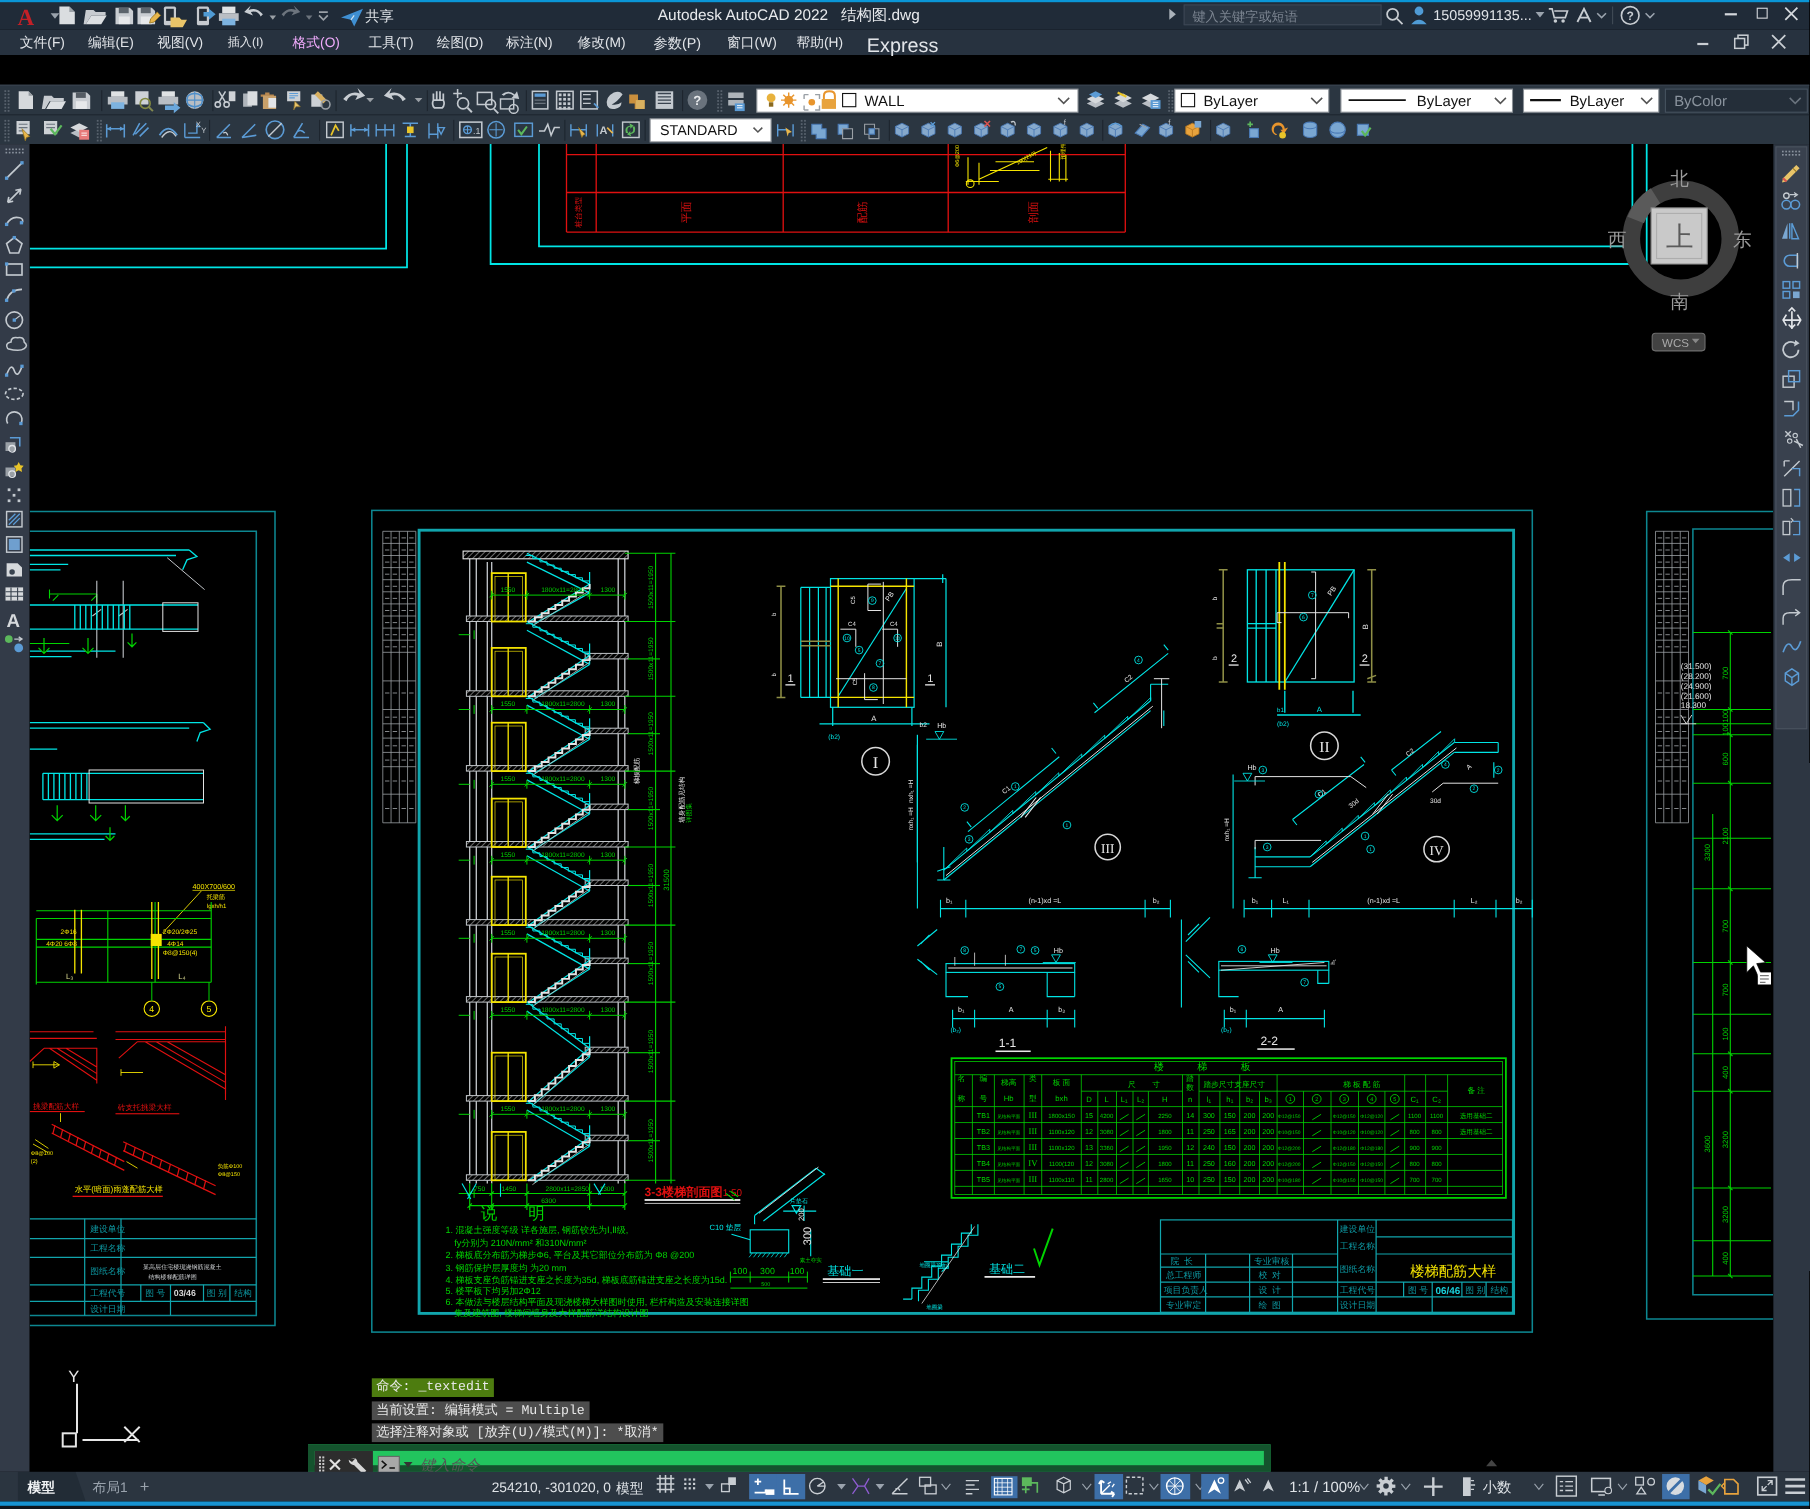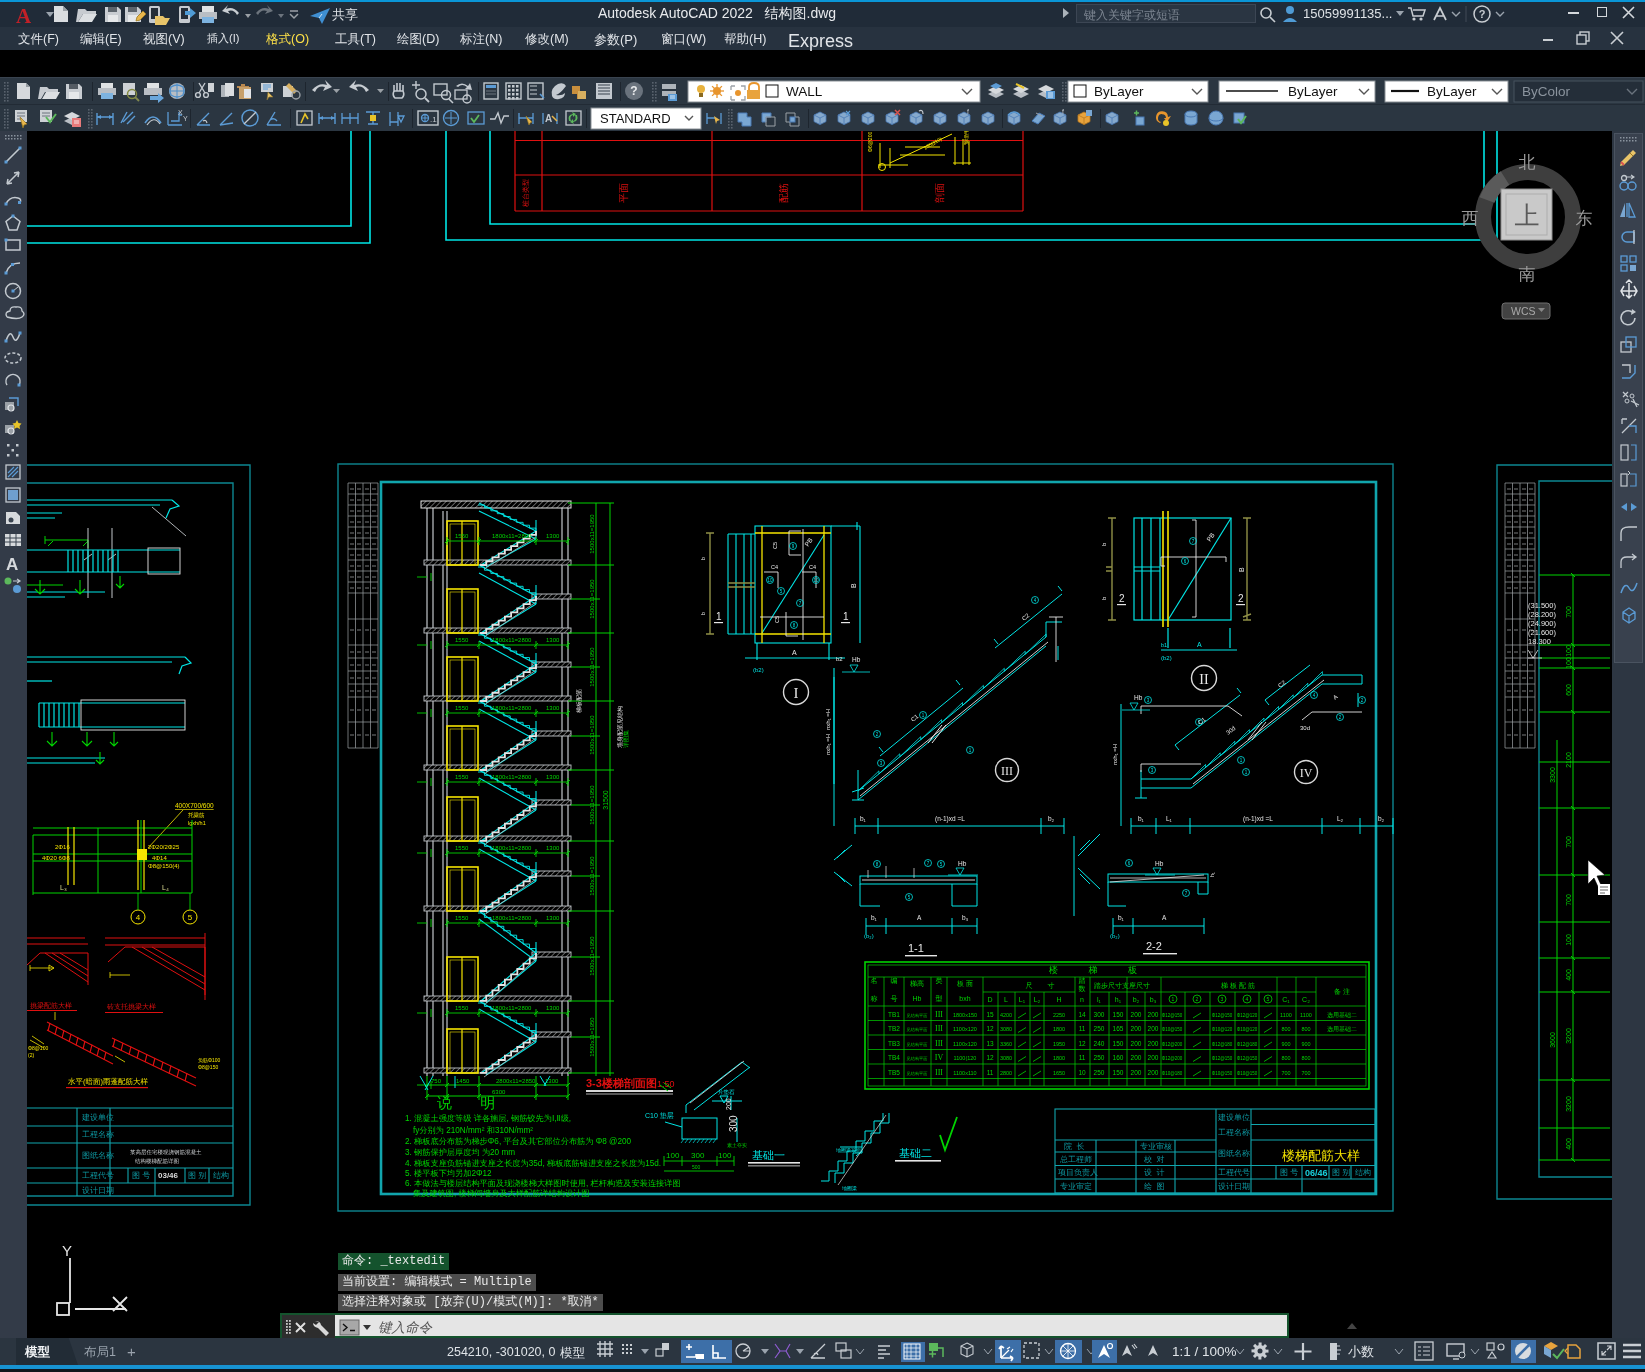--- a/index.html
+++ b/index.html
@@ -72,21 +72,21 @@
 <div class="abs" style="left:1597px;top:7px;width:10px;height:10px;border:1.5px solid #d4d8dc"></div>
 <svg class="abs" style="left:1622px;top:6px" width="13" height="13">
         <path d="M1,1 L12,12 M12,1 L1,12" stroke="#d4d8dc" stroke-width="1.6"></path>
       </svg>
 </div>
 <div class="abs" style="left:0;top:27px;width:1645px;height:23px;background:#27323f">
 <div class="abs" style="left:18px;top:4px;color:#e2e5e9;font-size:12.5px">文件(F)</div>
 <div class="abs" style="left:80px;top:4px;color:#e2e5e9;font-size:12.5px">编辑(E)</div>
 <div class="abs" style="left:143px;top:4px;color:#e2e5e9;font-size:12.5px">视图(V)</div>
 <div class="abs" style="left:207px;top:4px;color:#e2e5e9;font-size:11px">插入(I)</div>
-<div class="abs" style="left:266px;top:4px;color:#fde047;font-size:12.5px">格式(O)</div>
+<div class="abs" style="left:266px;top:4px;color:#f0abfc;font-size:12.5px">格式(O)</div>
 <div class="abs" style="left:335px;top:4px;color:#e2e5e9;font-size:12.5px">工具(T)</div>
 <div class="abs" style="left:397px;top:4px;color:#e2e5e9;font-size:12.5px">绘图(D)</div>
 <div class="abs" style="left:460px;top:4px;color:#e2e5e9;font-size:12.5px">标注(N)</div>
 <div class="abs" style="left:525px;top:4px;color:#e2e5e9;font-size:12.5px">修改(M)</div>
 <div class="abs" style="left:594px;top:4px;color:#e2e5e9;font-size:13px">参数(P)</div>
 <div class="abs" style="left:661px;top:4px;color:#e2e5e9;font-size:12.5px">窗口(W)</div>
 <div class="abs" style="left:724px;top:4px;color:#e2e5e9;font-size:12.5px">帮助(H)</div>
 <div class="abs" style="left:788px;top:4px;color:#e2e5e9;font-size:18px">Express</div>
 <div class="abs" style="left:1543px;top:12px;width:10px;height:2px;background:#c9ced3"></div>
 <svg class="abs" style="left:1576px;top:4px" width="14" height="14">
@@ -1758,24 +1758,24 @@
 <path d="M1588,860 l0,24 6,-6 5,11 3,-2 -5,-11 8,-1 z" fill="#fff" stroke="#000" stroke-width="0.6"></path>
 <rect x="1598" y="884" width="12" height="11" fill="#fff"></rect>
       <path d="M1600,887 l8,0 m-8,3 l8,0 m-8,3 l5,0" stroke="#555" stroke-width="0.9"></path>
 <g stroke="#e6e6e6" stroke-width="1.8" fill="none">
 <path d="M70,1258 V1303 M75,1309 H126"></path>
 <rect x="57" y="1303" width="12" height="12"></rect>
 </g>
 <text x="62" y="1256" fill="#e6e6e6" font-size="15">Y</text>
 <path d="M113,1297 l14,14 m0,-14 l-14,14" stroke="#e6e6e6" stroke-width="1.8"></path>
 </svg>
-<div class="abs" style="left:338px;top:1253px;background:#14532d;color:#e8e8e8;font-family:'Liberation Mono',monospace;font-size:12px;line-height:17px;padding:0 4px;white-space:pre">命令: _textedit</div>
+<div class="abs" style="left:338px;top:1253px;background:#4d7c0f;color:#e8e8e8;font-family:'Liberation Mono',monospace;font-size:12px;line-height:17px;padding:0 4px;white-space:pre">命令: _textedit</div>
 <div class="abs" style="left:338px;top:1274px;background:#4d4d4d;color:#e8e8e8;font-family:'Liberation Mono',monospace;font-size:12px;line-height:17px;padding:0 4px;white-space:pre">当前设置: 编辑模式 = Multiple</div>
 <div class="abs" style="left:338px;top:1294px;background:#4d4d4d;color:#e8e8e8;font-family:'Liberation Mono',monospace;font-size:12px;line-height:17px;padding:0 4px;white-space:pre">选择注释对象或 [放弃(U)/模式(M)]: *取消*</div>
-<div class="abs" style="left:280px;top:1313px;width:1009px;height:25px;background:#e5e5e5;border:2px solid #14532d">
+<div class="abs" style="left:280px;top:1313px;width:875px;height:25px;background:#22c55e;border:6px solid #14532d">
 <div class="abs" style="left:0;top:0;width:53px;height:25px;background:#2d2d2d"></div>
 <svg class="abs" style="left:0;top:0" width="100" height="25">
 <g fill="#c9c9c9">
           <rect x="4" y="5" width="1.8" height="1.8"></rect>
           <rect x="7" y="5" width="1.8" height="1.8"></rect>
           <rect x="4" y="8" width="1.8" height="1.8"></rect>
           <rect x="7" y="8" width="1.8" height="1.8"></rect>
           <rect x="4" y="11" width="1.8" height="1.8"></rect>
           <rect x="7" y="11" width="1.8" height="1.8"></rect>
           <rect x="4" y="14" width="1.8" height="1.8"></rect>

